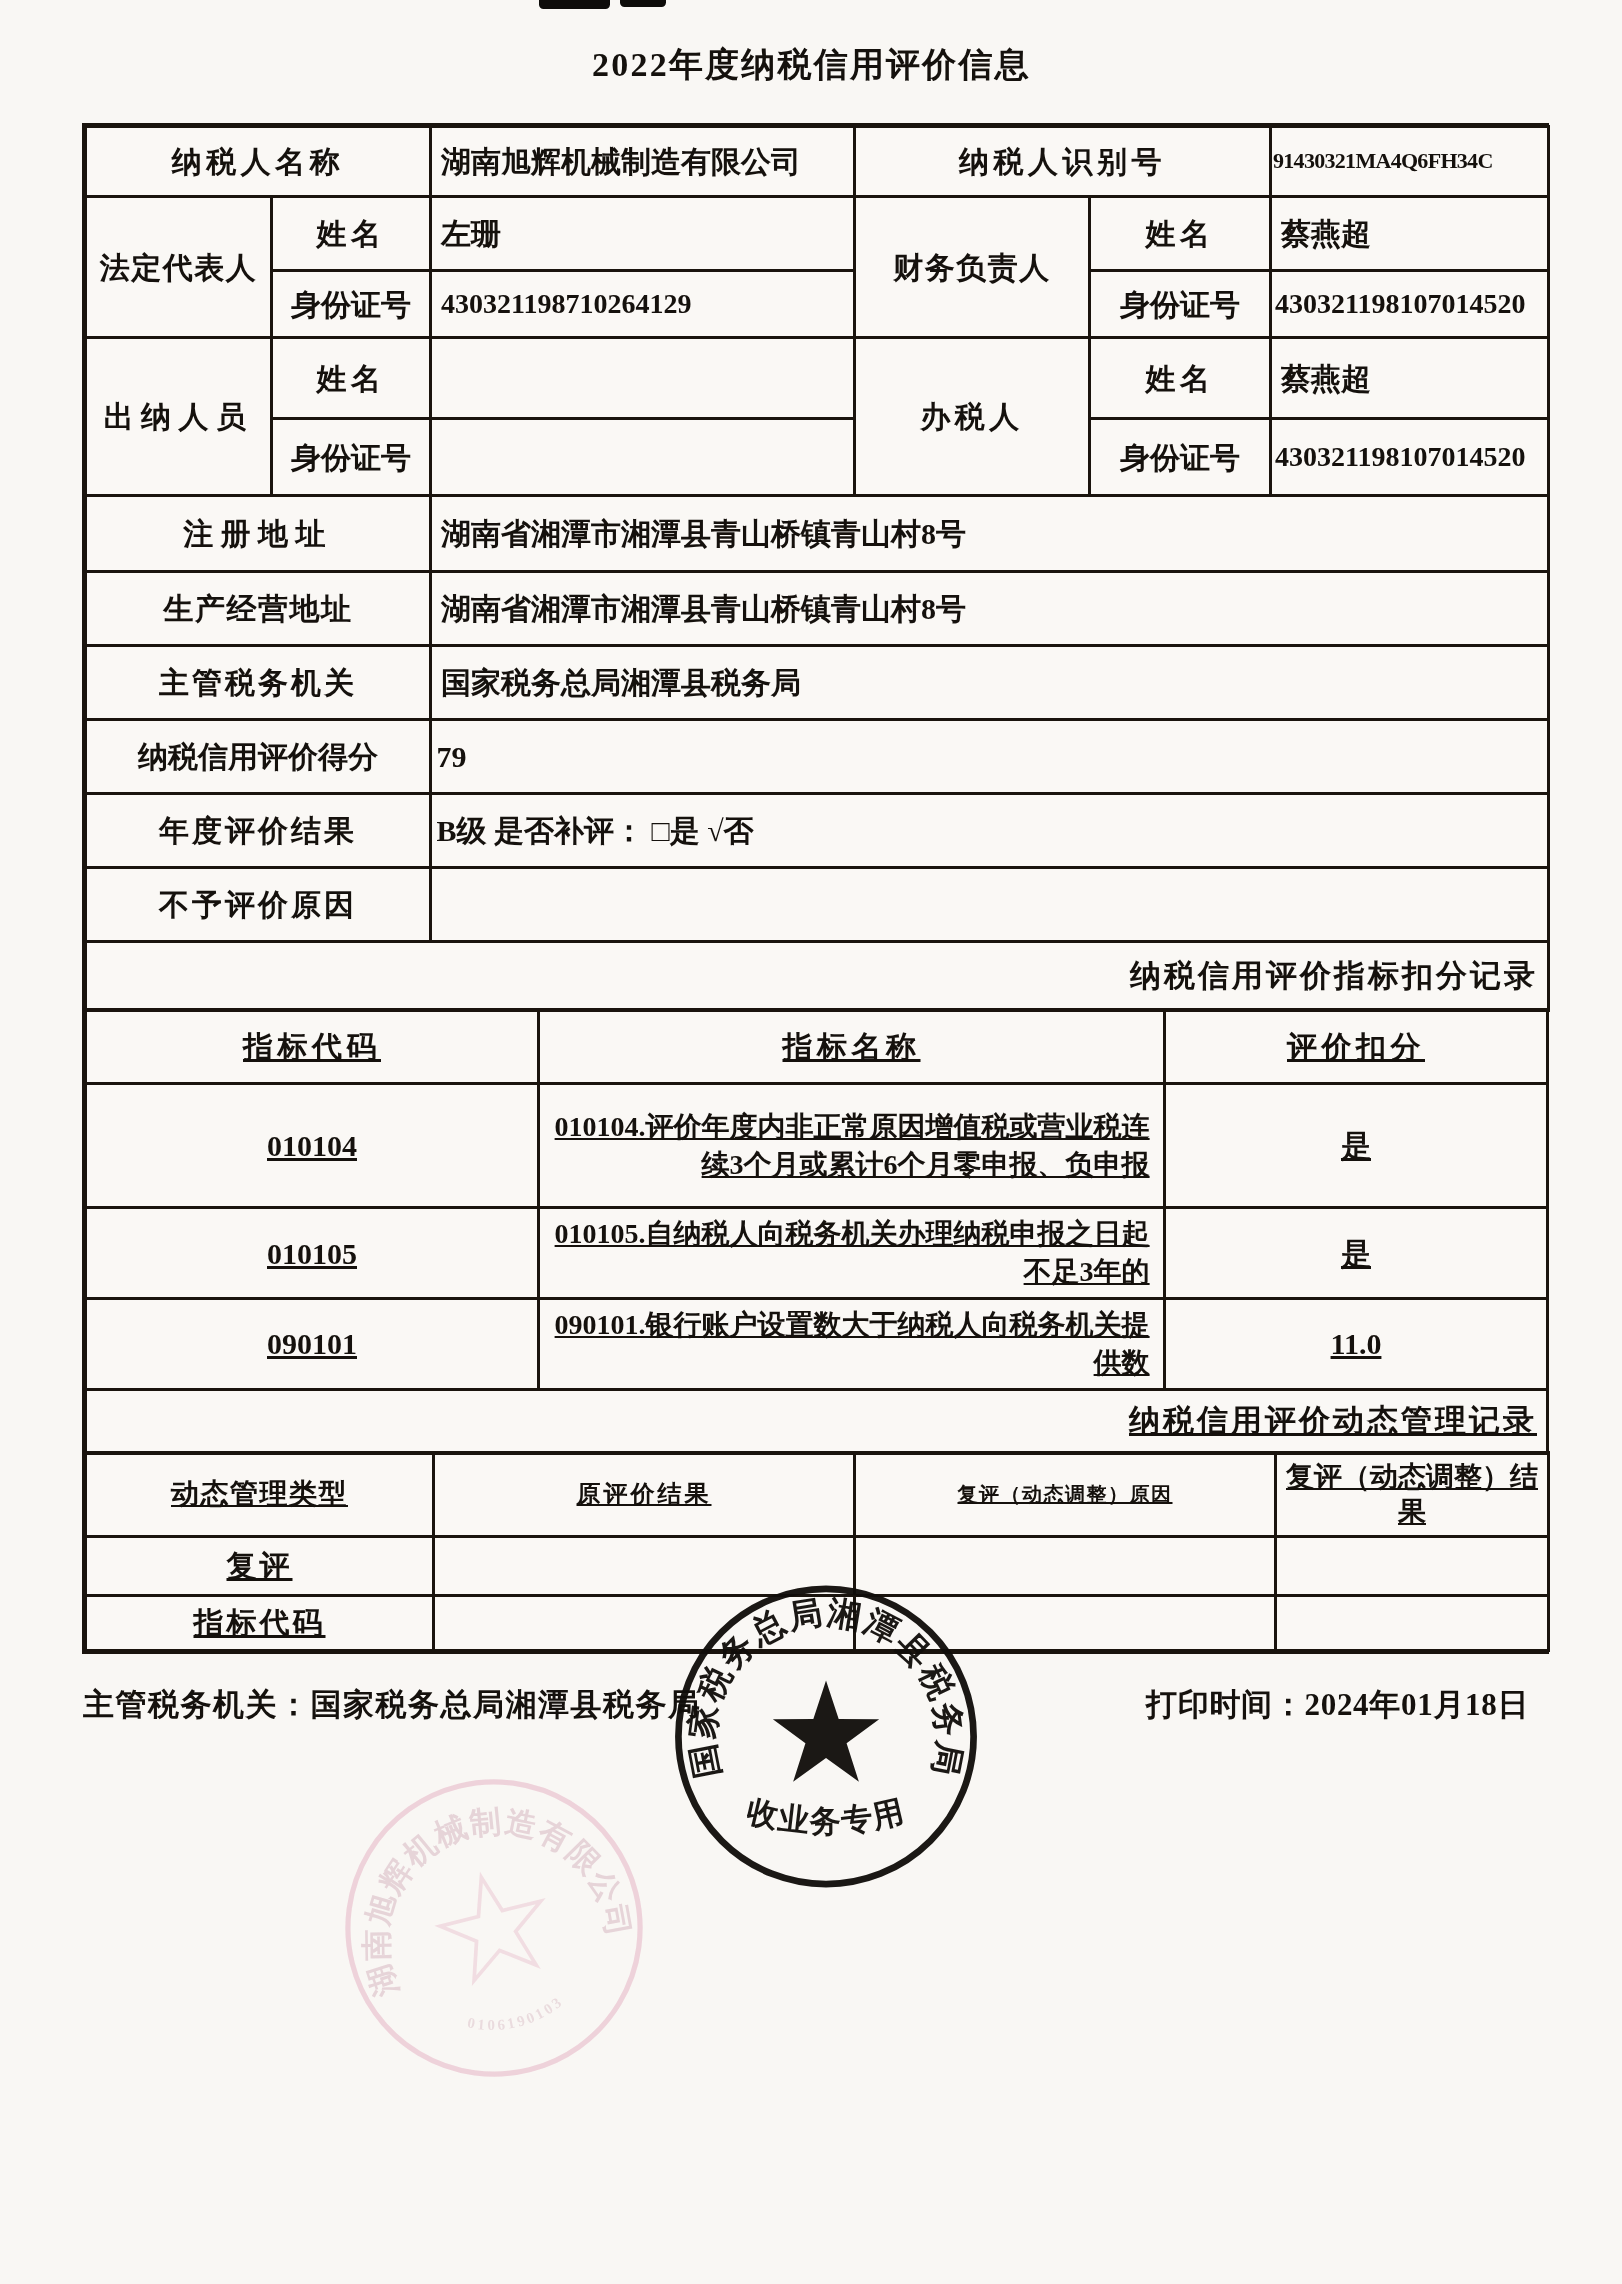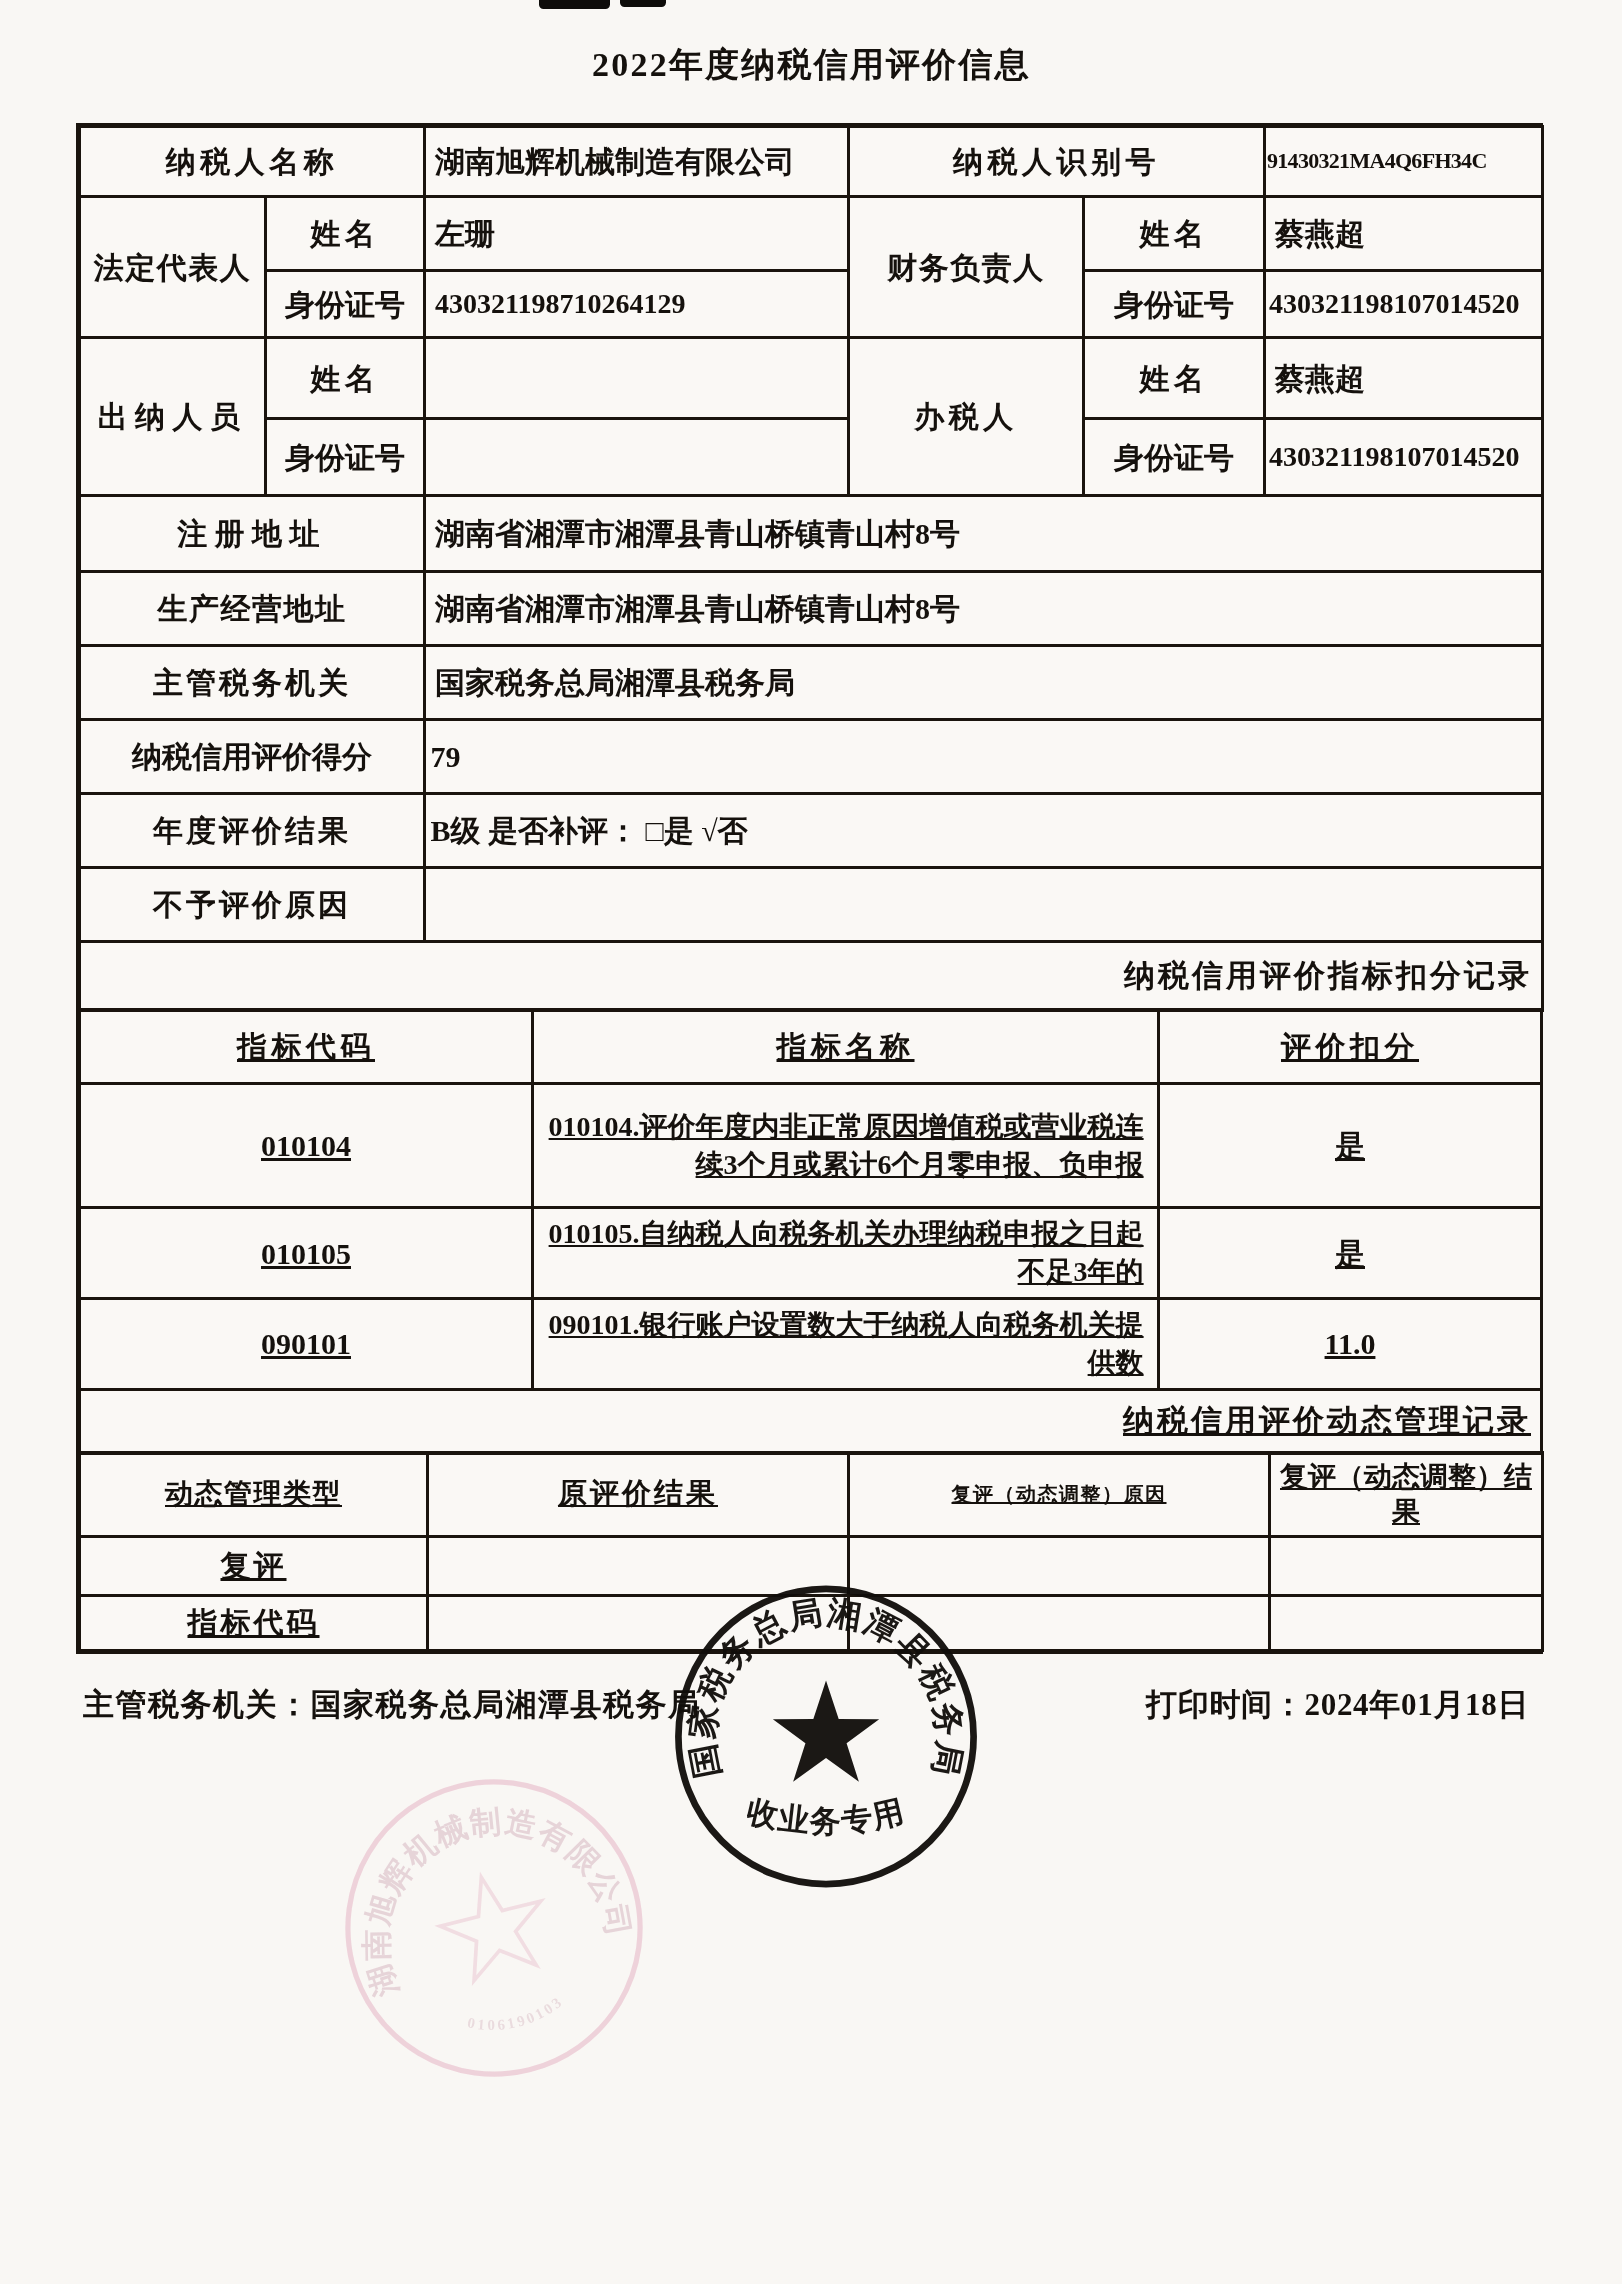--- a/index.html
+++ b/index.html
@@ -7,21 +7,21 @@
     position:relative;width:1623px;height:2284px;margin:0 auto;
     background:#f9f7f4;overflow:hidden;
     font-family:"Liberation Serif","DejaVu Serif",serif;color:#15110d;
   }
   .smudge{position:absolute;background:#0e0c0a;border-radius:0 0 4.5px 4.5px;}
   .title{
     position:absolute;top:42px;left:0;width:100%;text-align:center;
     font-size:34px;font-weight:700;letter-spacing:2.2px;
   }
   .doc{
-    position:absolute;left:76px;top:123px;width:1463px;
+    position:absolute;left:82px;top:123px;width:1463px;
     border:2.2px solid #1a140e;background:#faf8f5;
   }
   table{border-collapse:collapse;width:100%;table-layout:fixed;}
   table + table{margin-top:-3.7px;text-decoration:underline;}
   td{
     border:3.7px solid #1a140e;font-size:30px;font-weight:700;
     padding:0 9px;vertical-align:middle;overflow:hidden;line-height:1.3;
   }
   td.lab{text-align:center;padding:0 3px;}
   td.val{text-align:left;}
@@ -160,21 +160,21 @@
     <table>
       <colgroup>
           <col style="width:348px">
           <col style="width:421px">
           <col style="width:421px">
           <col style="width:273px">
         </colgroup>
       <tbody>
           <tr style="height:84px">
         <td class="cen ls2" style="font-size:28px">动态管理类型</td>
-        <td class="cen ls4" style="font-size:29px">原评价结果</td>
+        <td class="cen ls4" style="font-size:24px">原评价结果</td>
         <td class="cen ls2" style="font-size:20px">复评（动态调整）原因</td>
         <td class="cen" style="font-size:28px;padding:0 4.5px;line-height:1.25">复评（动态调整）结果</td>
       </tr>
       <tr style="height:59px">
         <td class="cen ls4">复评</td>
         <td class="val"></td>
         <td class="val"></td>
         <td class="val"></td>
       </tr>
       <tr style="height:55px">

